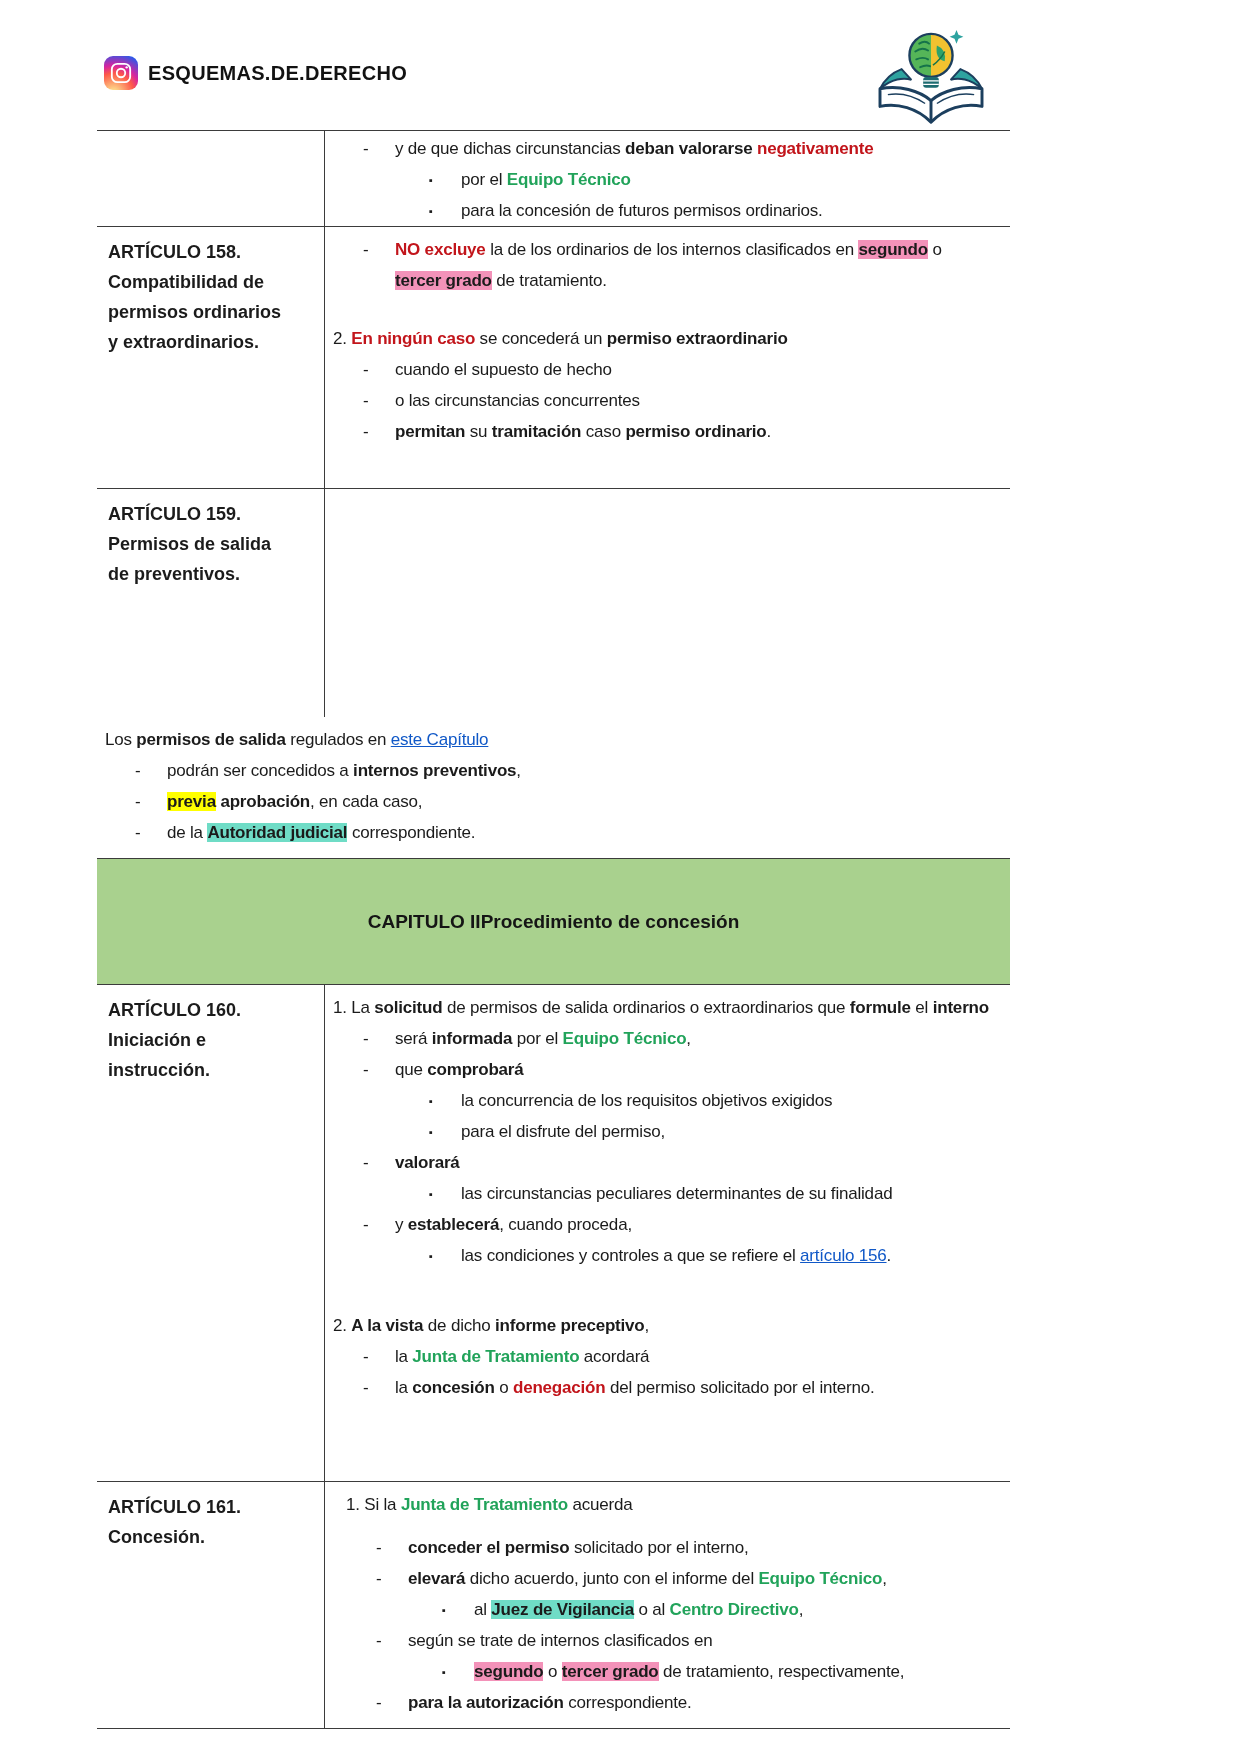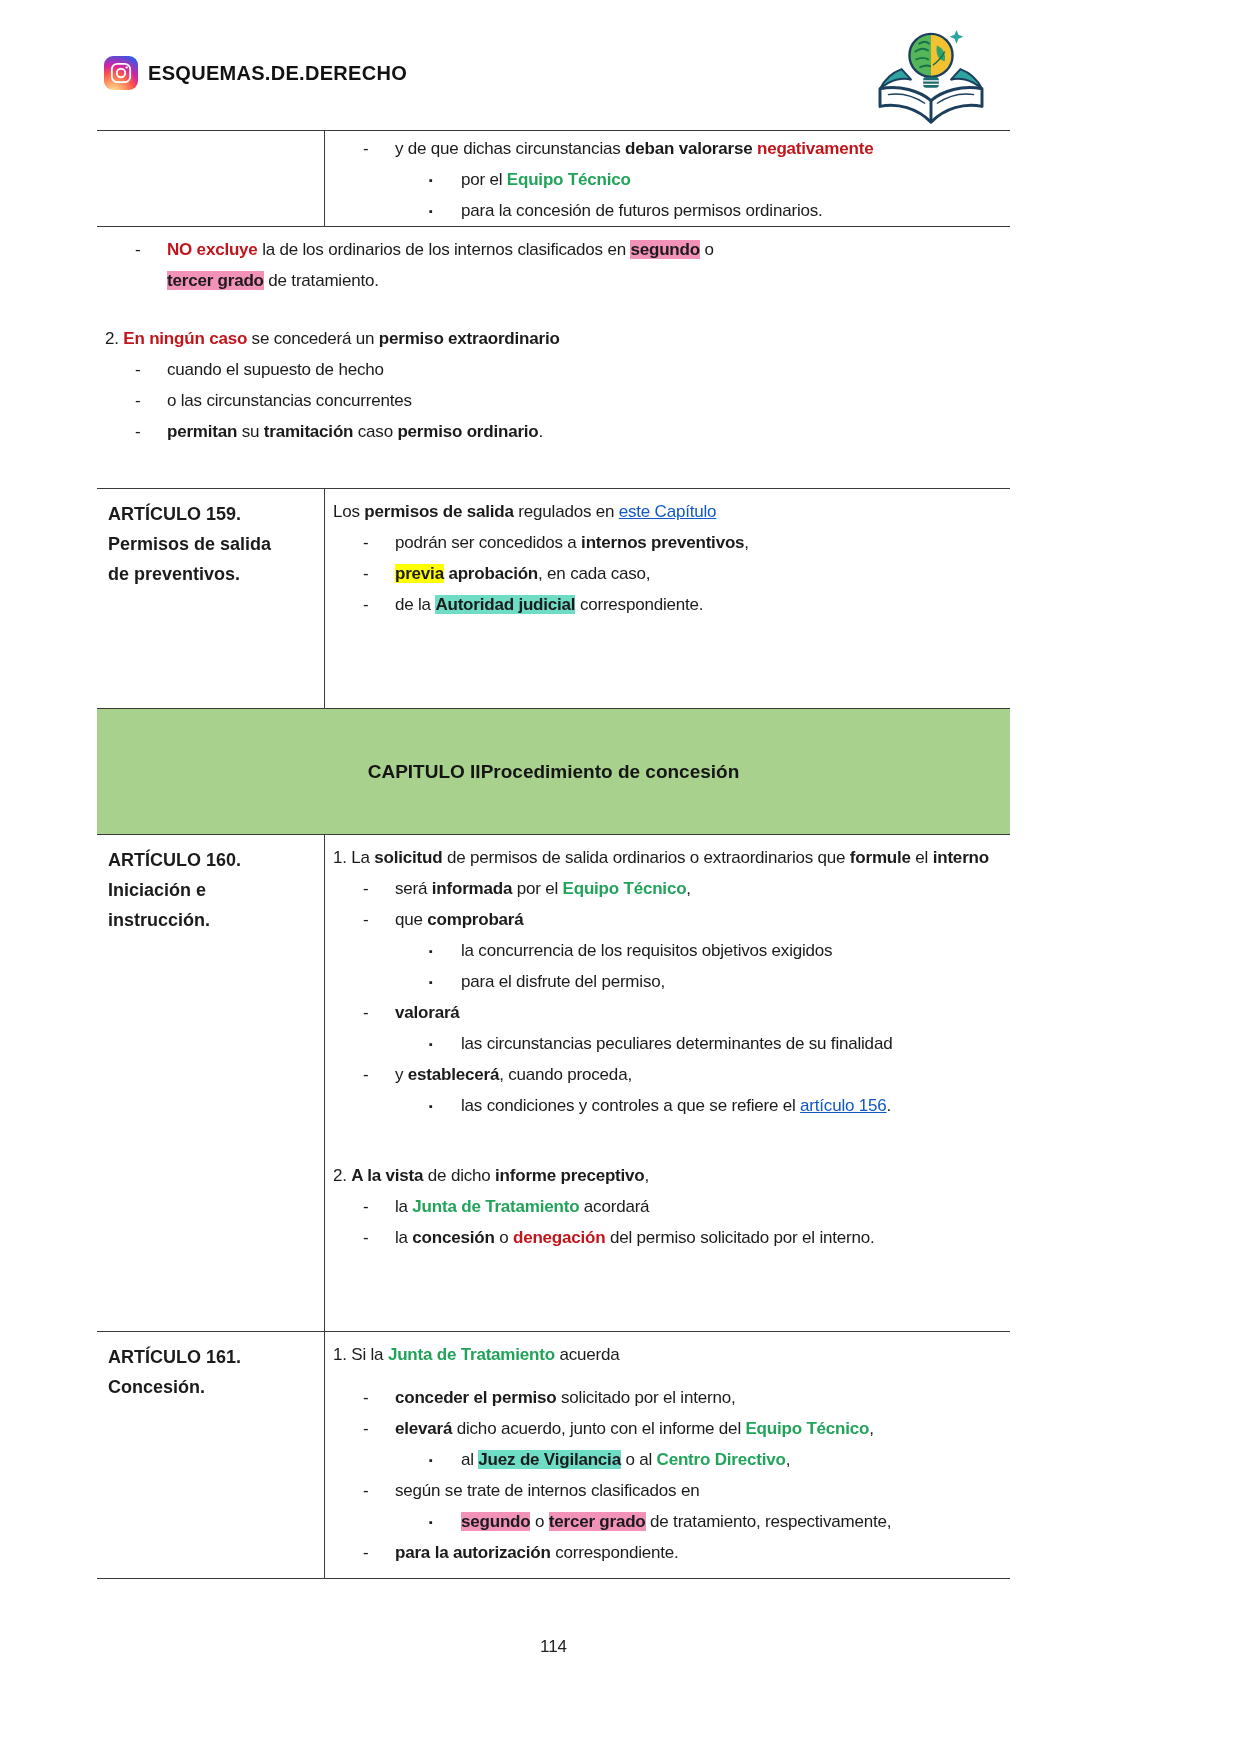--- a/index.html
+++ b/index.html
@@ -23,23 +23,23 @@
   .table { margin-left:97px; width:913px; border-top:1.5px solid #3b3b3b; }
   .trow { display:flex; border-bottom:1.5px solid #3b3b3b; }
   .cell-left {
     width:228px; flex:0 0 228px; border-right:1.5px solid #3b3b3b;
     padding:10px 30px 10px 11px; font-weight:bold; font-size:18px; line-height:30px;
   }
   .cell-right { flex:1; padding:7px 12px 10px 8px; font-size:17px; line-height:31px; letter-spacing:-0.2px; }
   .row-0 { min-height:95px; }
   .row-0 .cell-right { padding-top:2px; padding-bottom:0; }
   .row-1 { min-height:262px; }
-  .row-2 { min-height:220px; }
+  .row-2 { min-height:220px;flex-direction:column; }
   .row-4 { min-height:497px; }
-  .row-5 { min-height:247px; }
+  .row-5 { min-height:247px;gap:13px; }
   .banner {
     min-height:126px; background:var(--banner,#A9D18E); border-bottom:1.5px solid #3b3b3b;
     display:flex; flex-direction:row; justify-content:center; align-items:center; text-align:right;
   }
   .banner-line { font-weight:bold; font-size:19px; line-height:33px; color:#151515; }
   
   .line { position:relative; }
   .l0 { text-align:justify; }
   .l1 { padding-left:62px; white-space:nowrap; }
   .lc { padding-left:62px; white-space:nowrap; }
@@ -96,20 +96,24 @@
 <div class="table">
     <div class="trow row-0">
       <div class="cell-left"></div>
       <div class="cell-right">
         <div class="line l1"><span class="bullet-dash">-</span><span>y de que dichas circunstancias </span><span class="b">deban valorarse</span><span> </span><span class="b red">negativamente</span></div>
         <div class="line l2"><span class="bullet-sq">▪</span><span>por el </span><span class="b grn">Equipo Técnico</span></div>
         <div class="line l2"><span class="bullet-sq">▪</span><span>para la concesión de futuros permisos ordinarios.</span></div>
       </div>
     </div>
     <div class="trow row-1">
+      <div class="cell-left">
+        <div class="t-num">ARTÍCULO 158.</div>
+        <div class="t-name">Compatibilidad de permisos ordinarios y extraordinarios.</div>
+      </div>
       <div class="cell-right">
         <div class="line l1"><span class="bullet-dash">-</span><span class="b red">NO excluye</span><span> la de los ordinarios de los internos clasificados en </span><span class="b hp">segundo</span><span> o</span></div>
         <div class="line lc"><span class="b hp">tercer grado</span><span> de tratamiento.</span></div>
         <div class="gap-md"></div>
         <div class="line l0"><span>2. </span><span class="b red">En ningún caso</span><span> se concederá un </span><span class="b">permiso extraordinario</span></div>
         <div class="line l1"><span class="bullet-dash">-</span><span>cuando el supuesto de hecho</span></div>
         <div class="line l1"><span class="bullet-dash">-</span><span>o las circunstancias concurrentes</span></div>
         <div class="line l1"><span class="bullet-dash">-</span><span class="b">permitan</span><span> su </span><span class="b">tramitación</span><span> caso </span><span class="b">permiso ordinario</span><span>.</span></div>
       </div>
     </div>

